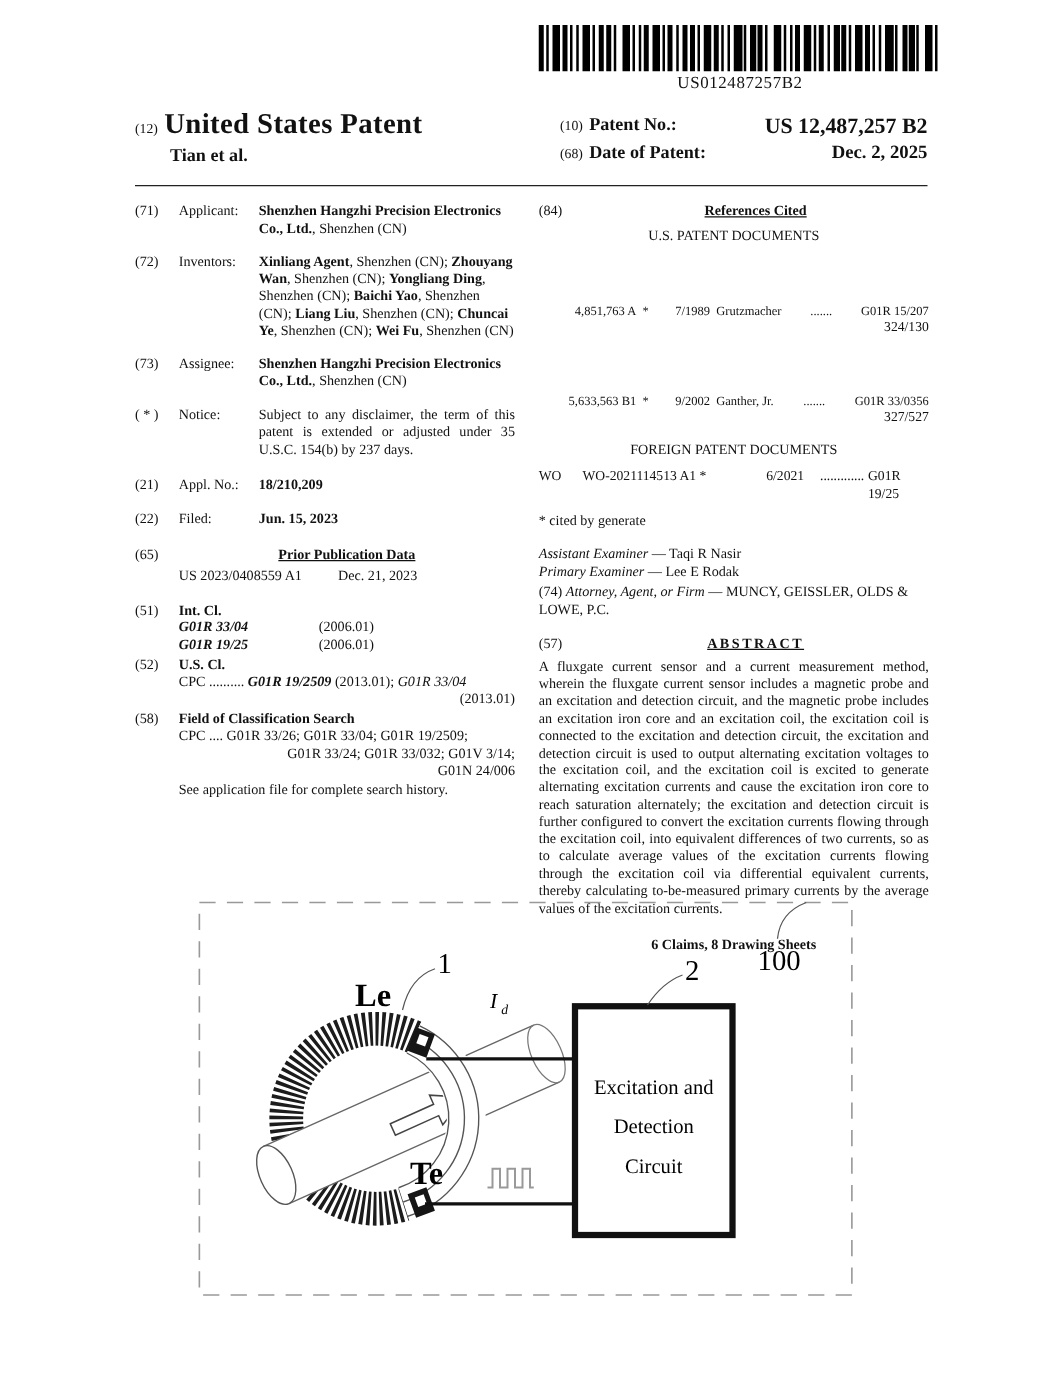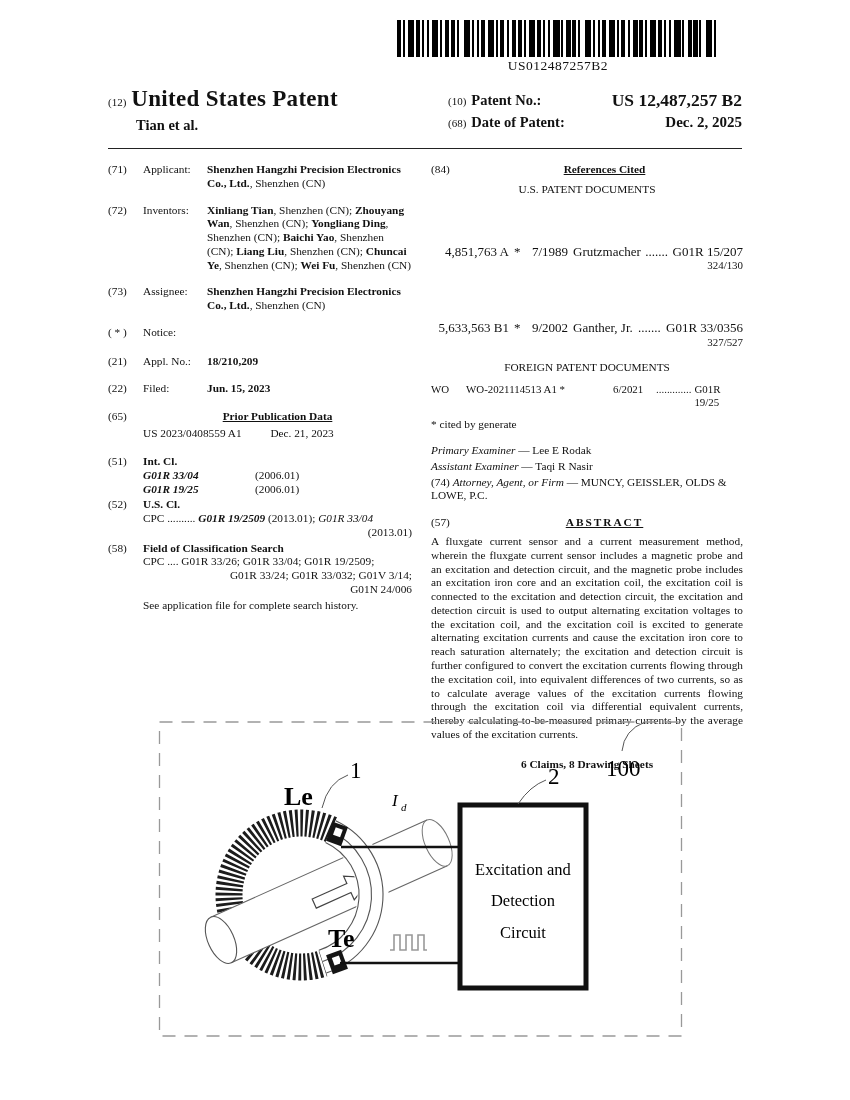--- a/index.html
+++ b/index.html
@@ -1,19 +1,19 @@
 <!DOCTYPE html>
 <html><head>
 <meta charset="utf-8">
 <style>
   html,body{margin:0;padding:0;background:#fff;}
   .page{position:relative;width:850px;height:1100px;background:#fff;overflow:hidden;
         font-family:"Liberation Serif","DejaVu Serif",serif;color:#111;}
   
-  .barcode-wrap{position:absolute;left:390px;top:20px;width:336px;}
+  .barcode-wrap{position:absolute;left:424px;top:20px;width:336px;}
   .barcode-bars{display:flex;height:37px;justify-content:center;align-items:stretch;}
   .barcode-bars .bar{background:#000;flex:none;}
   .barcode-bars .gap{flex:none;}
   .barcode-text{text-align:center;font-size:13.5px;margin-top:1px;letter-spacing:.5px;}
   
   .header{position:absolute;left:108px;top:86px;width:634px;display:flex;justify-content:space-between;}
   .knum{font-size:11px;}
   .h-titleline{white-space:nowrap;}
   .h-title{font-size:23px;font-weight:bold;margin-left:5px;letter-spacing:.3px;}
   .h-party{font-weight:bold;font-size:14.5px;margin:5px 0 0 28px;}
@@ -36,21 +36,21 @@
   .just{text-align:justify;}
   .bi{font-weight:bold;font-style:italic;}
   .it{font-style:italic;}
   .title-text{font-weight:bold;max-width:252px;letter-spacing:.2px;}
   .clsrow{display:grid;grid-template-columns:112px 1fr;}
   .publine{margin-top:3px;}
   .pubdate{margin-left:26px;}
   .note{margin-top:2px;}
   
   .subhead{text-align:center;margin:2px 0 8px 0;}
-  .refrow{display:grid;grid-template-columns:78px 9px 40px 1fr;column-gap:5px;font-size:13px;margin-top:47px;}
+  .refrow{display:grid;grid-template-columns:78px 9px 40px 1fr;column-gap:5px;font-size:10px;margin-top:47px;}
   .r-no,.r-date{text-align:right;}
   .r-main{display:flex;justify-content:space-between;gap:3px;overflow:hidden;}
   .refcont{text-align:right;font-size:10.9px;margin-bottom:1px;}
   .forrow{display:grid;grid-template-columns:30px 142px 38px 1fr;column-gap:5px;font-size:10.9px;margin-bottom:2px;}
   .f-main{display:flex;justify-content:space-between;gap:3px;}
   .cited{margin:9px 0 12px 0;}
   .exam{margin-bottom:2px;}
   .abs-head{margin:13px 0 5px 0;}
   .abs-head .content{letter-spacing:2px;}
   .claims{font-weight:bold;text-align:center;margin-top:16px;}
@@ -210,36 +210,37 @@
       <div class="kv">
         <span>Applicant:</span>
         <div><b>Shenzhen Hangzhi Precision Electronics Co., Ltd.</b><span>, Shenzhen (CN)</span></div>
       </div>
     </div>
 
     <div class="sec" style="margin-bottom:13px;">
       <span class="num">(72)</span>
       <div class="kv">
         <span>Inventors:</span>
-        <div><b>Xinliang Tian</b><span>, Shenzhen (CN); </span><b>Zhouyang Wan</b><span>, Shenzhen (CN); </span><b>Yongliang Ding</b><span>, Shenzhen (CN); </span><b>Baichi Yao</b><span>, Shenzhen (CN); </span><b>Liang Liu</b><span>, Shenzhen (CN); </span><b>Chuncai Ye</b><span>, Shenzhen (CN); </span><b>Wei Fu</b><span>, Shenzhen (CN)</span></div>
+        <div><b>Xinliang Agent</b><span>, Shenzhen (CN); </span><b>Zhouyang Wan</b><span>, Shenzhen (CN); </span><b>Yongliang Ding</b><span>, Shenzhen (CN); </span><b>Baichi Yao</b><span>, Shenzhen (CN); </span><b>Liang Liu</b><span>, Shenzhen (CN); </span><b>Chuncai Ye</b><span>, Shenzhen (CN); </span><b>Wei Fu</b><span>, Shenzhen (CN)</span></div>
       </div>
     </div>
 
     <div class="sec" style="margin-bottom:13px;">
       <span class="num">(73)</span>
       <div class="kv">
         <span>Assignee:</span>
         <div><b>Shenzhen Hangzhi Precision Electronics Co., Ltd.</b><span>, Shenzhen (CN)</span></div>
       </div>
     </div>
 
     <div class="sec" style="margin-bottom:15px;">
       <span class="num">( * )</span>
       <div class="kv">
         <span>Notice:</span>
+        <div class="just">Subject to any disclaimer, the term of this patent is extended or adjusted under 35 U.S.C. 154(b) by 237 days.</div>
       </div>
     </div>
 
     <div class="sec" style="margin-bottom:13px;">
       <span class="num">(21)</span>
       <div class="kv">
         <span>Appl. No.:</span>
         <b>18/210,209</b>
       </div>
     </div>
@@ -344,22 +345,22 @@
       <span>WO-2021114513 A1 *</span>
       <span>6/2021</span>
       <span class="f-main">
           <span>.............</span>
           <span>G01R 19/25</span>
         </span>
     </div>
 
     <div class="cited">* cited by generate</div>
 
+    <div class="exam"><i>Assistant Examiner</i><span> — </span><span>Taqi R Nasir</span></div>
     <div class="exam"><i>Primary Examiner</i><span> — </span><span>Lee E Rodak</span></div>
-    <div class="exam"><i>Assistant Examiner</i><span> — </span><span>Taqi R Nasir</span></div>
     <div class="exam"><span>(74)</span> <i>Attorney, Agent, or Firm</i><span> — </span><span>MUNCY, GEISSLER, OLDS &amp; LOWE, P.C.</span></div>
 
     <div class="sec abs-head">
       <span class="num">(57)</span>
       <div class="center bold content">ABSTRACT</div>
     </div>
 
     <div class="just">A fluxgate current sensor and a current measurement method, wherein the fluxgate current sensor includes a magnetic probe and an excitation and detection circuit, and the magnetic probe includes an excitation iron core and an excitation coil, the excitation coil is connected to the excitation and detection circuit, the excitation and detection circuit is used to output alternating excitation voltages to the excitation coil, and the excitation coil is excited to generate alternating excitation currents and cause the excitation iron core to reach saturation alternately; the excitation and detection circuit is further configured to convert the excitation currents flowing through the excitation coil, into equivalent differences of two currents, so as to calculate average values of the excitation currents flowing through the excitation coil via differential equivalent currents, thereby calculating to-be-measured primary currents by the average values of the excitation currents.</div>
 
     <div class="claims">6 Claims, 8 Drawing Sheets</div>

